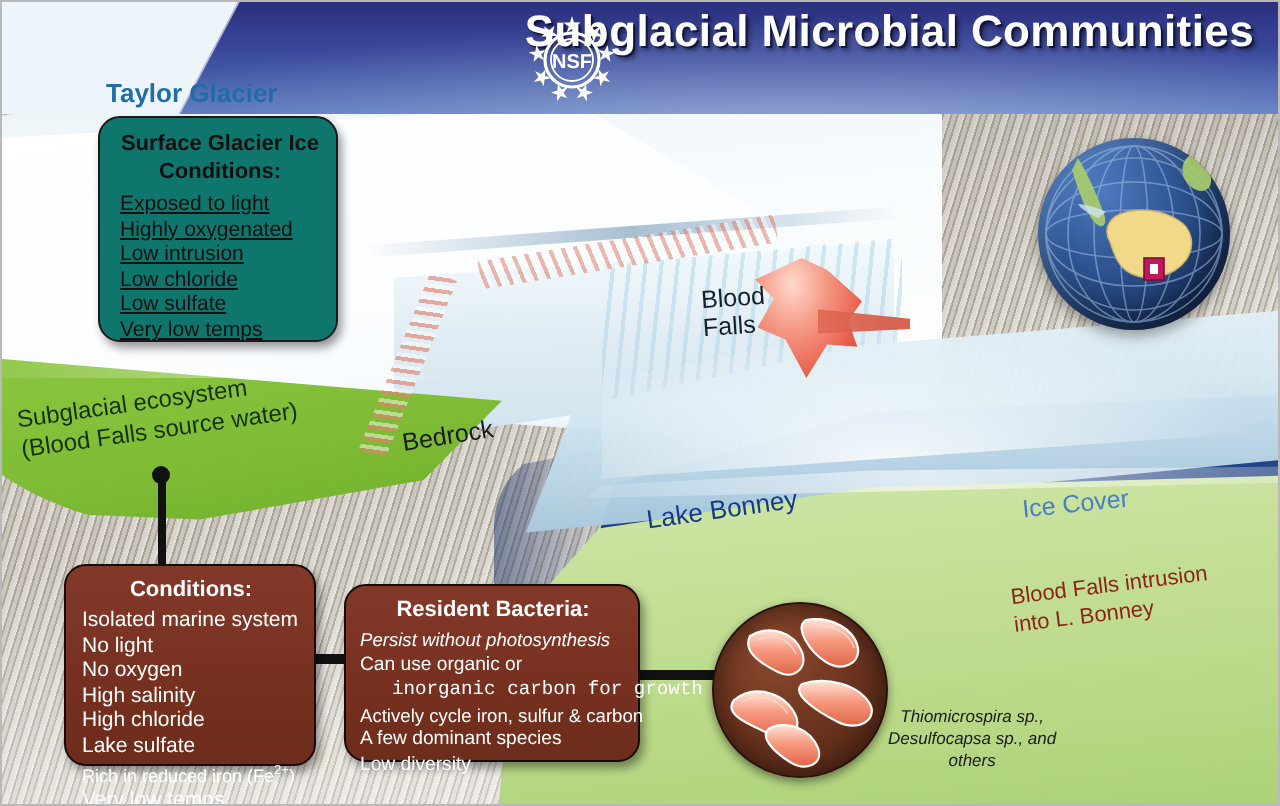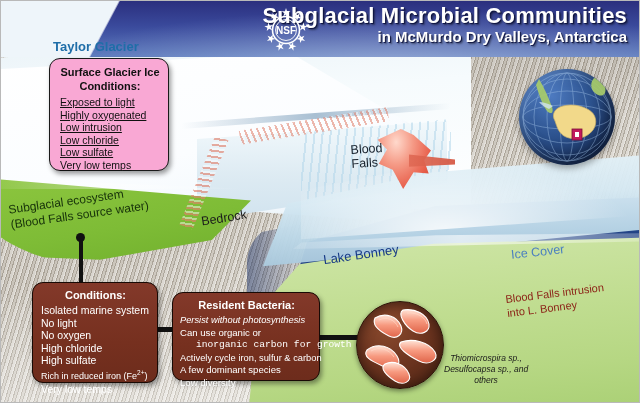--- a/index.html
+++ b/index.html
@@ -193,21 +193,21 @@
 
   
 
   .box{
     position:absolute;
     border-radius:11px;
     box-shadow:2px 3px 5px rgba(0,0,0,.40);
     box-sizing:border-box;
   }
   .box-white{
-    background:#f9a8d4;border:1.6px solid #1a1a1a;color:#111111;
+    background:#0f766e;border:1.6px solid #1a1a1a;color:#111111;
   }
   .box-brown{
     background:#7b3422;border:1.6px solid #180a05;color:#ffffff;
     background-image:linear-gradient(180deg,#83392a 0%,#76301f 60%,#6d2c1c 100%);
   }
   .box h4{
     margin:0 0 1px 0;font-size:11px;font-weight:bold;text-align:center;line-height:13px;
   }
   .box ul{margin:0;padding:0;list-style:none;}
   .box li{font-size:10.5px;line-height:12.6px;white-space:nowrap;}
@@ -325,21 +325,20 @@
           </g>
       </g>
       <circle cx="23" cy="23" r="13.5" fill="none" stroke="#ffffff" stroke-width="1.6"></circle>
       <circle cx="23" cy="23" r="10.5" fill="none" stroke="#ffffff" stroke-width="0.9"></circle>
       <text x="23" y="27" font-family="Liberation Sans, sans-serif" font-size="10" font-weight="bold" fill="#ffffff" text-anchor="middle">NSF</text>
     </svg>
   </div>
 
   <div class="title-wrap">
     <div class="title-main">Subglacial Microbial Communities</div>
-    <div class="title-sub">in McMurdo Dry Valleys, Antarctica</div>
   </div>
 
   <div class="lbl lbl-taylor">Taylor Glacier</div>
   <div class="lbl lbl-bedrock">Bedrock</div>
 
   <div class="lbl lbl-subglacial">
     <div>Subglacial ecosystem</div>
     <div>(Blood Falls source water)</div>
   </div>
 
@@ -373,22 +372,23 @@
       <li>Very low temps</li>
     </ul>
   </div>
 
   <div class="box box-brown" style="left:31px;top:281px;width:126px;height:101px;padding:6px 7px 6px 8px;">
     <h4 style="margin-bottom:2px;">Conditions:</h4>
     <ul>
       <li>Isolated marine system</li>
       <li>No light</li>
       <li>No oxygen</li>
+      <li>High salinity</li>
       <li>High chloride</li>
-      <li>High sulfate</li>
+      <li>Lake sulfate</li>
       <li style="font-size:9px;">Rich in reduced iron (Fe<sup style="font-size:6.5px;">2+</sup>)</li>
       <li>Very low temps</li>
     </ul>
   </div>
 
   <div class="box box-brown" style="left:171px;top:291px;width:148px;height:89px;padding:6px 6px 6px 7px;">
     <h4 style="margin-bottom:2px;">Resident Bacteria:</h4>
     <ul>
       <li style="font-size:9.3px;font-style:italic;">Persist without  photosynthesis</li>
       <li style="font-size:9.6px;">Can use organic or</li>

